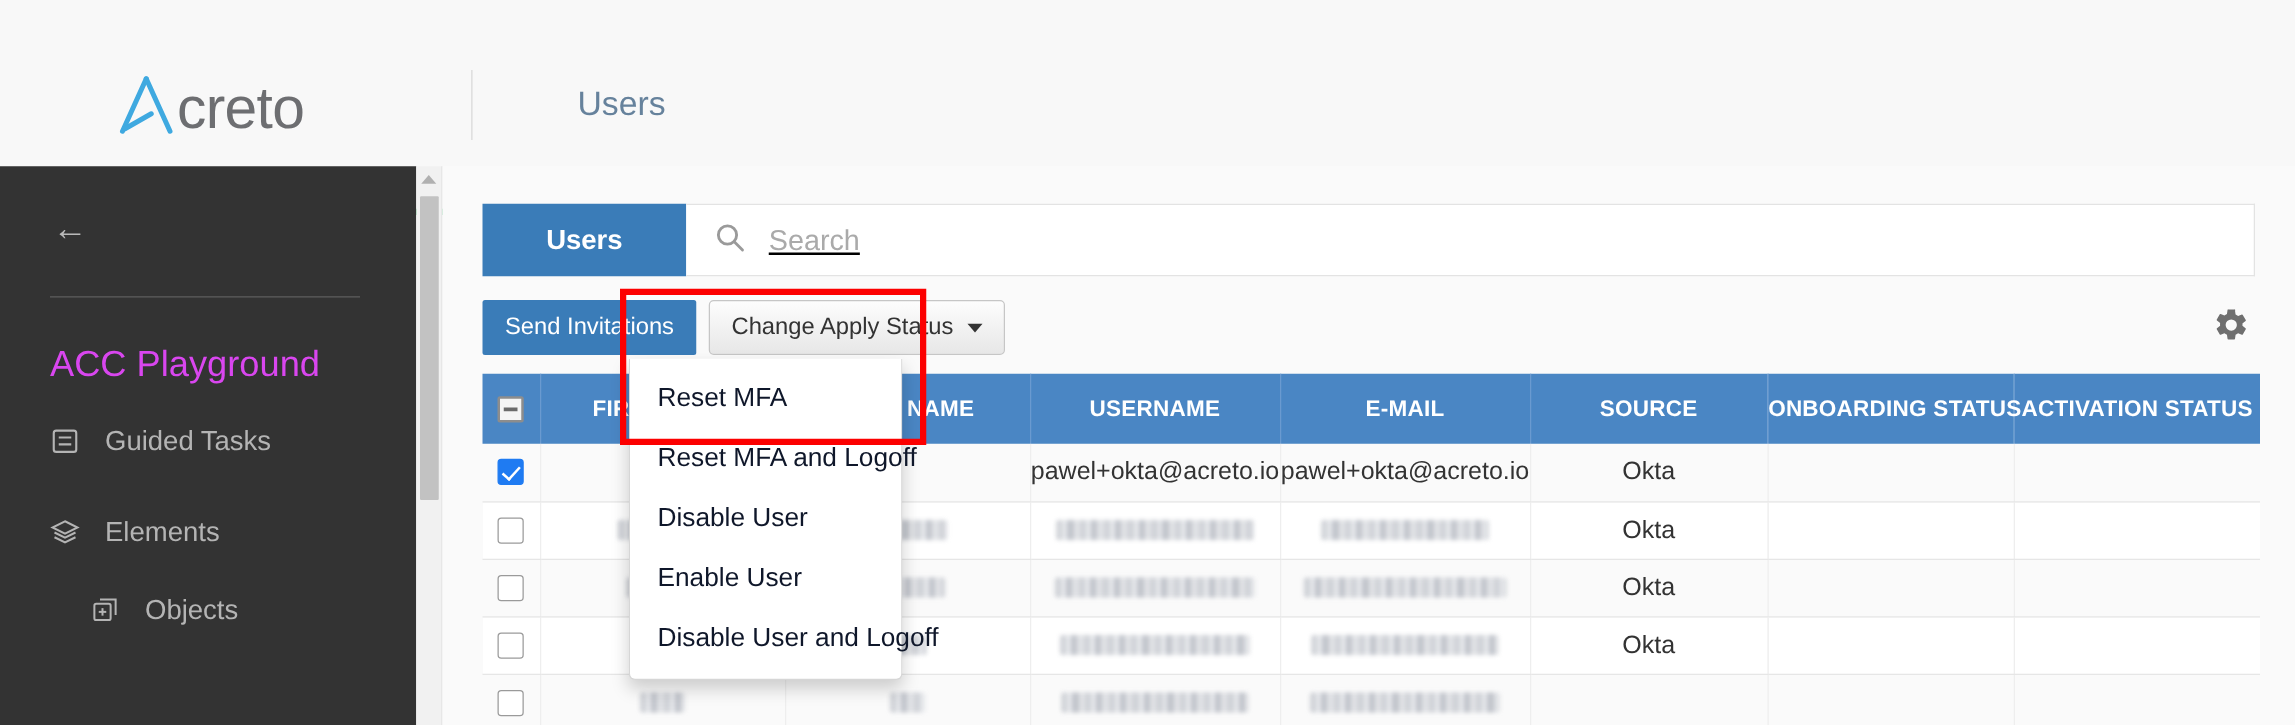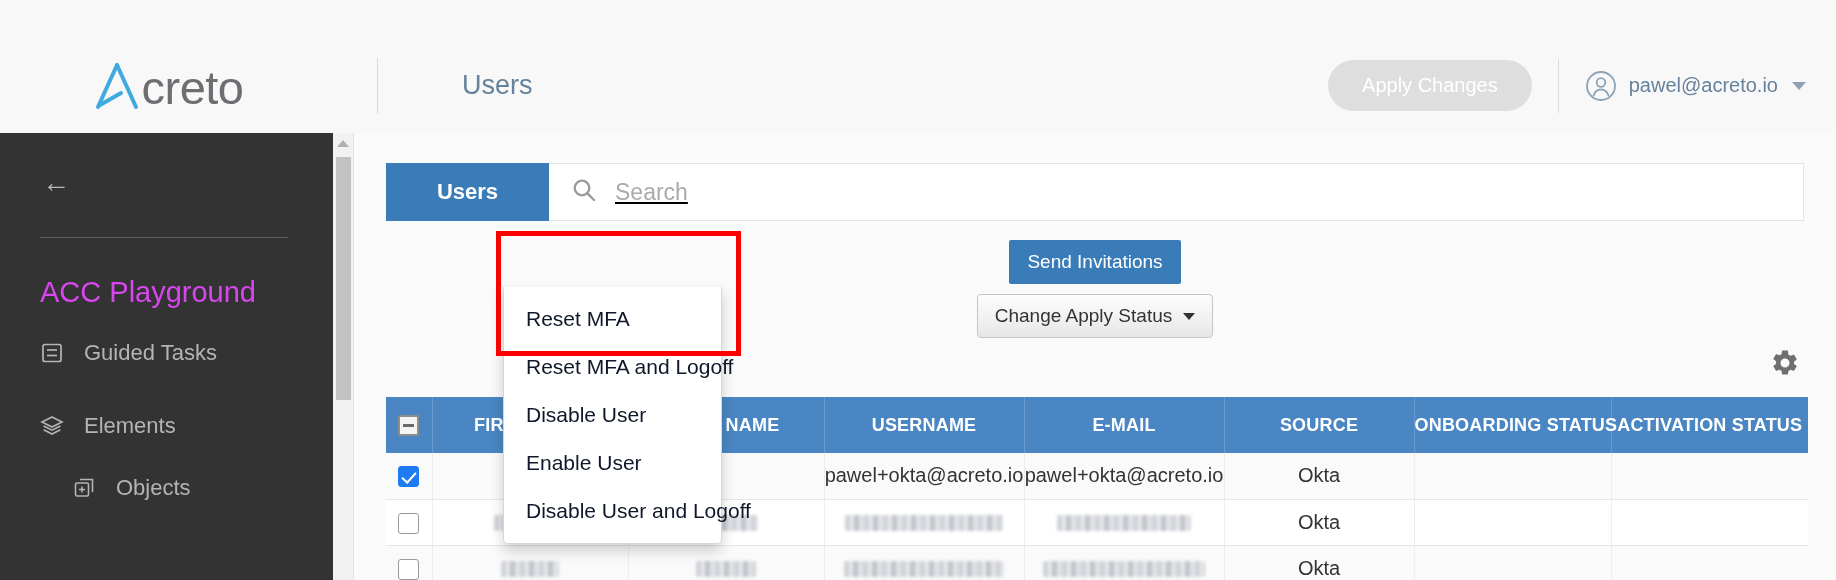--- a/index.html
+++ b/index.html
@@ -8,21 +8,21 @@
     font-family: "Liberation Sans", sans-serif;
     background: #ffffff;
     overflow: hidden;
   }
   .app { position: relative; width: 1836px; height: 580px; }
 
   
   .topbar {
     position: absolute; left: 0; top: 0; width: 1836px; height: 172px;
     background: #f8f8f8;
-    border-bottom: 1px solid #22c55e;
+    border-bottom: 5px solid #22c55e;
     display: flex; align-items: center; gap: 40px;
   }
   .logo-wrap {
     width: 337px; height: 133px;
     display: flex; align-items: center; justify-content: center;
   }
   .logo { display: flex; align-items: flex-end; }
   .logo svg { display: block; }
   .logo-text {
     font-size: 47px; color: #6d6e71; letter-spacing: -0.5px;
@@ -112,21 +112,21 @@
   }
   .searchbox {
     flex: 1; background: #ffffff; border: 1px solid #e3e3e3; border-left: none;
     display: flex; align-items: center; gap: 18px; padding-left: 22px; text-decoration: underline;
   }
   .search-ph { color: #aaaaaa; font-size: 23px; }
 
   
   .toolbar {
     display: flex; align-items: center; gap: 10px;
-    margin-top: 19px; position: relative; flex-direction: column;
+    margin-top: 19px; position: relative;
   }
   .btn-primary {
     background: #3a7cb8; color: #fff; font-size: 19px; border: none;
     padding: 11px 18px; font-family: inherit; cursor: pointer;
     border-radius: 2px; white-space: nowrap;
   }
   .btn-default {
     background: linear-gradient(#fdfdfd, #e7e7e7);
     color: #333; font-size: 19px; border: 1px solid #c6c6c6;
     padding: 10px 17px; font-family: inherit; cursor: pointer;
@@ -228,35 +228,20 @@
             <path d="M23 4 L4 46" stroke="#3fa9e0" stroke-width="4" fill="none" stroke-linecap="round"></path>
             <path d="M6 44 L27 32" stroke="#3fa9e0" stroke-width="4" fill="none" stroke-linecap="round"></path>
           </svg>
         </span>
         <span class="logo-text">creto</span>
       </div>
     </div>
     <div class="topdivider"></div>
     <div class="page-title">Users</div>
 
-    <div class="topbar-right">
-      <button class="apply-btn">Apply Changes</button>
-      <div class="topbar-sep"></div>
-      <div class="user-menu">
-        <span>
-          <svg width="32" height="32" viewBox="0 0 32 32">
-            <circle cx="16" cy="16" r="14" fill="none" stroke="#8ea2b4" stroke-width="1.8"></circle>
-            <circle cx="16" cy="12.5" r="4.3" fill="none" stroke="#8ea2b4" stroke-width="1.8"></circle>
-            <path d="M8.5 25.5c1.4-4 4.3-6 7.5-6s6.1 2 7.5 6" fill="none" stroke="#8ea2b4" stroke-width="1.8" stroke-linecap="round"></path>
-          </svg>
-        </span>
-        <span>pawel@acreto.io</span>
-        <span class="caret-down"></span>
-      </div>
-    </div>
   </div>
 
   <div class="sidebar">
     <div class="side-back">
       <span class="arrow-left">←</span>
     </div>
     <div class="side-rule"></div>
     <div class="side-eco">ACC Playground</div>
 
     <div class="side-item">

